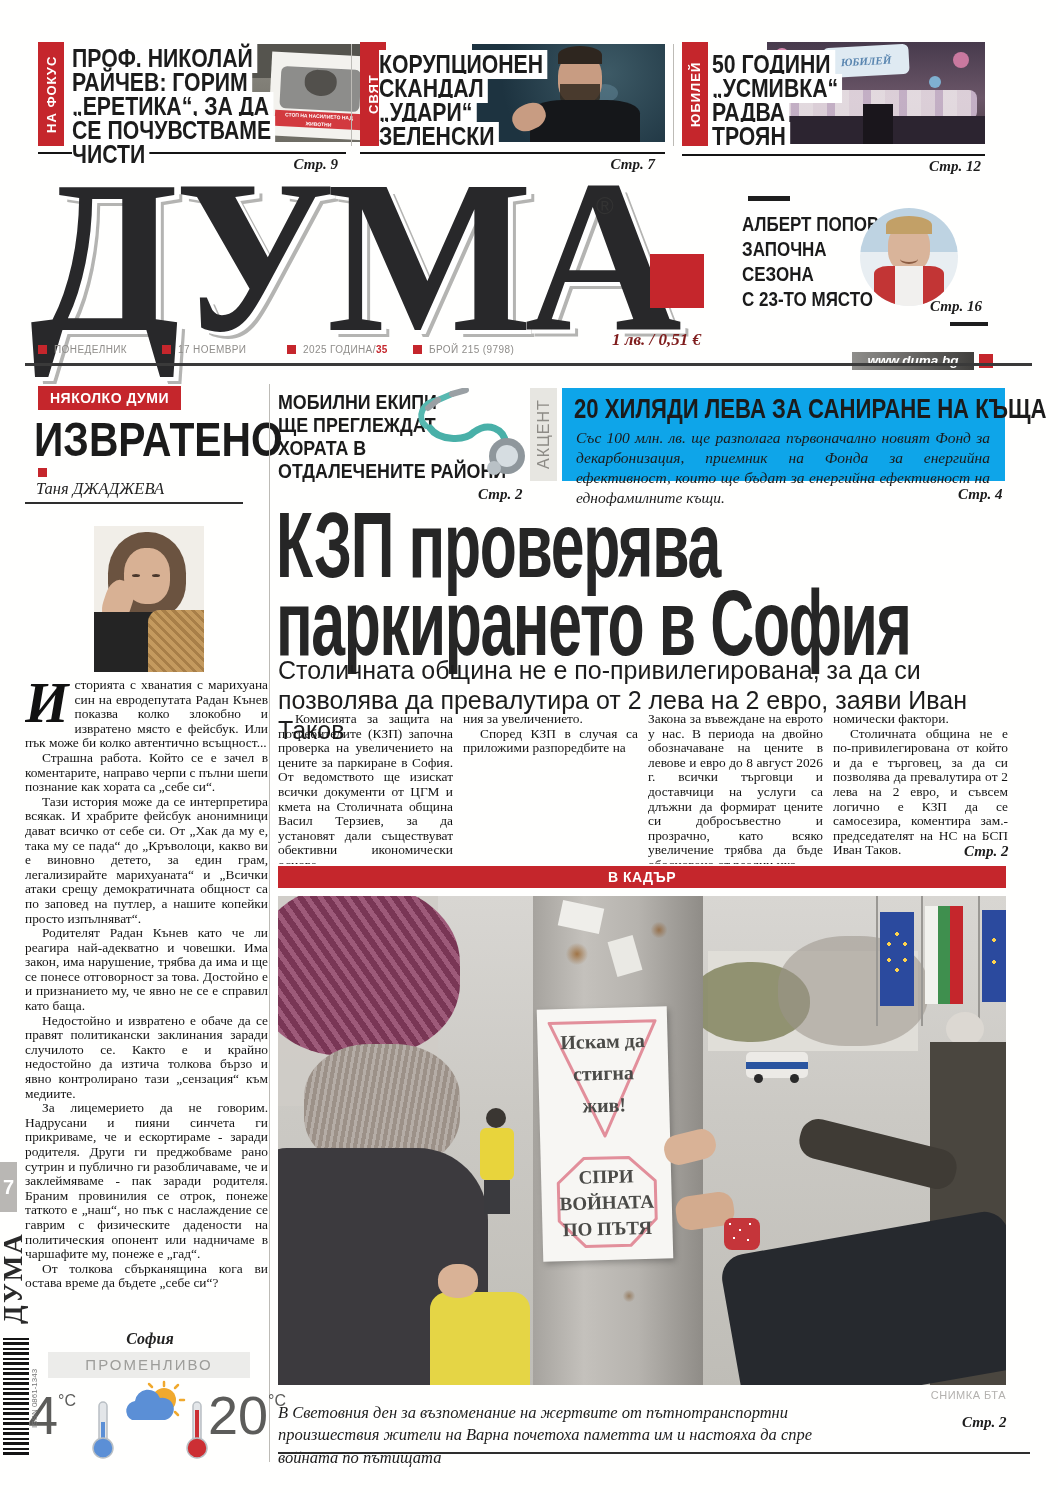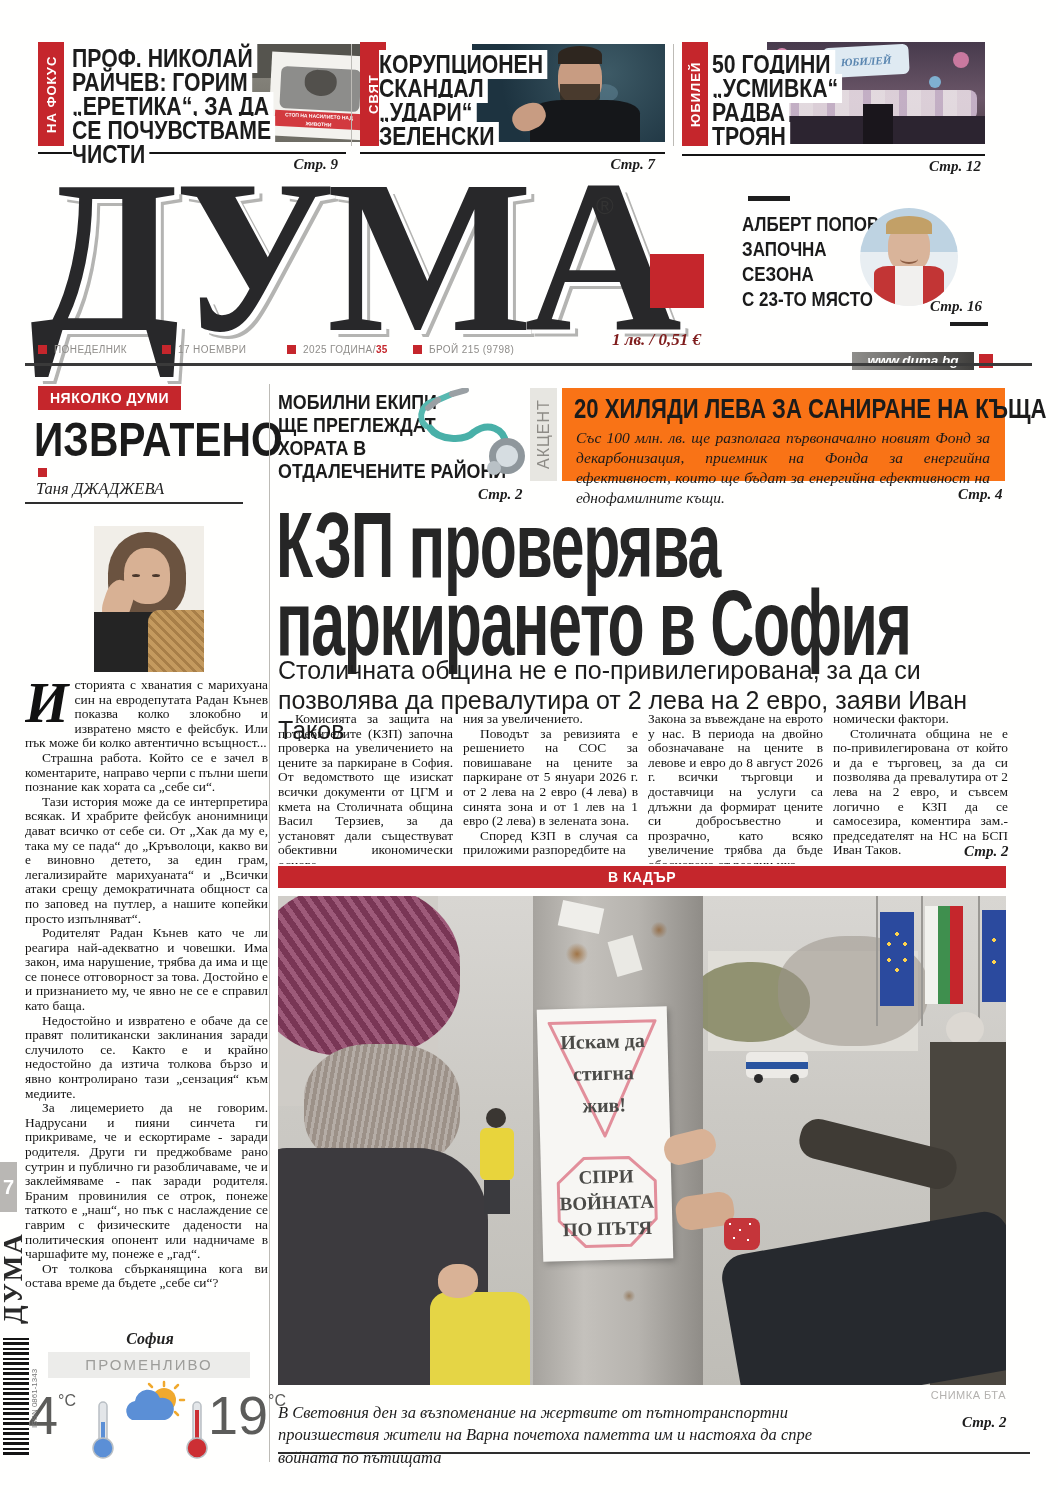--- a/index.html
+++ b/index.html
@@ -159,40 +159,39 @@
     <path d="M22 40 C30 52 56 54 66 44 C80 34 96 40 98 56" stroke="#49b0a8" stroke-width="7" fill="none" stroke-linecap="round"></path>
     <path d="M44 6 L58 2" stroke="#9aa0a4" stroke-width="6" stroke-linecap="round"></path>
     <path d="M30 12 L20 20" stroke="#9aa0a4" stroke-width="6" stroke-linecap="round"></path>
     <circle cx="99" cy="68" r="18" fill="#8f979c"></circle>
     <circle cx="99" cy="68" r="11" fill="#d6dde1"></circle>
     <circle cx="86" cy="80" r="7" fill="#b9c1c6"></circle>
   </svg>
   <div class="pgref abs" style="left:478px;top:486px">Стр. 2</div>
 
   <div class="abs" style="left:530px;top:388px;width:27px;height:93px;background:#e7e6e1;color:#8d8b86;display:flex;align-items:center;justify-content:center;writing-mode:vertical-rl;transform:rotate(180deg);font-size:16px;letter-spacing:1px">АКЦЕНТ</div>
-  <div class="abs" style="left:562px;top:388px;width:443px;height:93px;background:#f97316">
+  <div class="abs" style="left:562px;top:388px;width:443px;height:93px;background:#0ea5e9">
     <div class="abs" style="left:12px;top:6px;font-size:27px;font-weight:bold;color:#1b1b1b"><span class="cond" style="transform:scaleX(.82)">20 ХИЛЯДИ ЛЕВА ЗА САНИРАНЕ НА КЪЩА</span></div>
     <div class="abs serif" style="left:14px;top:40px;width:414px;font-size:15.5px;font-style:italic;line-height:1.3;text-align:justify;color:#1a1a1a">Със 100 млн. лв. ще разполага първоначално новият Фонд за декарбонизация, приемник на Фонда за енергийна ефективност, които ще бъдат за енергийна ефективност на еднофамилните къщи.</div>
   </div>
   <div class="pgref abs" style="left:958px;top:486px">Стр. 4</div>
 
   <div class="abs" style="left:276px;top:506px;font-size:92px;font-weight:bold;line-height:78px;color:#262626;letter-spacing:-2px">
     <div><span class="cond" style="transform:scaleX(.66)">КЗП проверява</span></div>
     <div><span class="cond" style="transform:scaleX(.66)">паркирането в София</span></div>
   </div>
   <div class="abs" style="left:278px;top:655px;width:780px;font-size:25px;line-height:1.2;color:#1d1d1d">
       <span style="display:block;width:760px">Столичната община не е по-привилегирована, за да си позволява да превалутира от 2 лева на 2 евро, заяви Иван Таков</span>
     </div>
 
   <div class="body-col" style="left:278px;top:712px;width:175px;height:152px;font-size:13.4px">
     <p>Комисията за защита на потребителите (КЗП) започна проверка на увеличението на цените за паркиране в София. От ведомството ще изискат всички документи от ЦГМ и кмета на Столичната община Васил Терзиев, за да установят дали съществуват обективни икономически основа-</p>
   </div>
   <div class="body-col" style="left:463px;top:712px;width:175px;height:152px;font-size:13.4px">
     <p class="noind">ния за увеличението.</p>
-    <p>Поводът за ревизията е решението на СОС за повишаване на цените за паркиране от 5 януари 2026 г. от 2 лева на 2 евро (4 лева) в синята зона и от 1 лев на 1 евро (2 лева) в зелената зона.</p>
     <p>Според КЗП в случая са приложими разпоредбите на</p>
   </div>
   <div class="body-col" style="left:648px;top:712px;width:175px;height:152px;font-size:13.4px">
     <p class="noind">Закона за въвеждане на еврото у нас. В периода на двойно обозначаване на цените в левове и евро до 8 август 2026 г. всички търговци и доставчици на услуги са длъжни да формират цените си добросъвестно и прозрачно, като всяко увеличение трябва да бъде обосновано от реални ико-</p>
   </div>
   <div class="body-col" style="left:833px;top:712px;width:175px;height:152px;font-size:13.4px">
     <p class="noind">номически фактори.</p>
     <p>Столичната община не е по-привилегирована от който и да е търговец, за да си позволява да превалутира от 2 лева на 2 евро, и съвсем логично е КЗП да се самосезира, коментира зам.-председателят на НС на БСП Иван Таков.</p>
   </div>
   <div class="pgref abs" style="left:964px;top:843px">Стр. 2</div>
@@ -280,21 +279,21 @@
         <line x1="34" y1="9" x2="31" y2="6"></line>
     </g>
     <path d="M14 42 a10 10 0 0 1 3-19 a13 13 0 0 1 25-3 a9 9 0 0 1 5 22 z" fill="#5b8fd6"></path>
   </svg>
   <svg class="thermo" style="left:186px;top:1398px" width="22" height="62" viewBox="0 0 22 62">
     <rect x="7" y="4" width="8" height="40" rx="4" fill="#e3e6e9" stroke="#b9bfc4" stroke-width="1.5"></rect>
     <rect x="9" y="12" width="4" height="34" fill="#cc2f34"></rect>
     <circle cx="11" cy="50" r="10" fill="#cc2f34" stroke="#b9bfc4" stroke-width="1.5"></circle>
   </svg>
   <div class="abs" style="left:208px;top:1388px;color:#5c5c5a">
-    <span style="font-size:54px;font-weight:300;line-height:1">19</span><span style="font-size:16px;vertical-align:28px">°C</span>
+    <span style="font-size:54px;font-weight:300;line-height:1">20</span><span style="font-size:16px;vertical-align:28px">°C</span>
   </div>
 
   <div class="abs" style="left:0;top:1162px;width:17px;height:50px;background:#b9b7b4;color:#fff;font-weight:bold;font-size:20px;display:flex;align-items:center;justify-content:center">7</div>
   <div class="abs serif" style="left:-2px;top:1222px;width:26px;height:112px;writing-mode:vertical-rl;transform:rotate(180deg);font-weight:bold;font-size:27px;letter-spacing:2px;color:#2a2a2a;text-align:center">ДУМА</div>
   <div class="abs" style="left:3px;top:1338px;width:26px;height:118px;background:repeating-linear-gradient(180deg,#141414 0 2px,#fff 2px 4px,#141414 4px 7px,#fff 7px 10px)"></div>
   <div class="abs" style="left:30px;top:1338px;width:12px;height:120px;writing-mode:vertical-rl;transform:rotate(180deg);font-size:8px;color:#777;text-align:center">ISSN 0861-1343</div>
 
 </div>
 
 </body></html>

